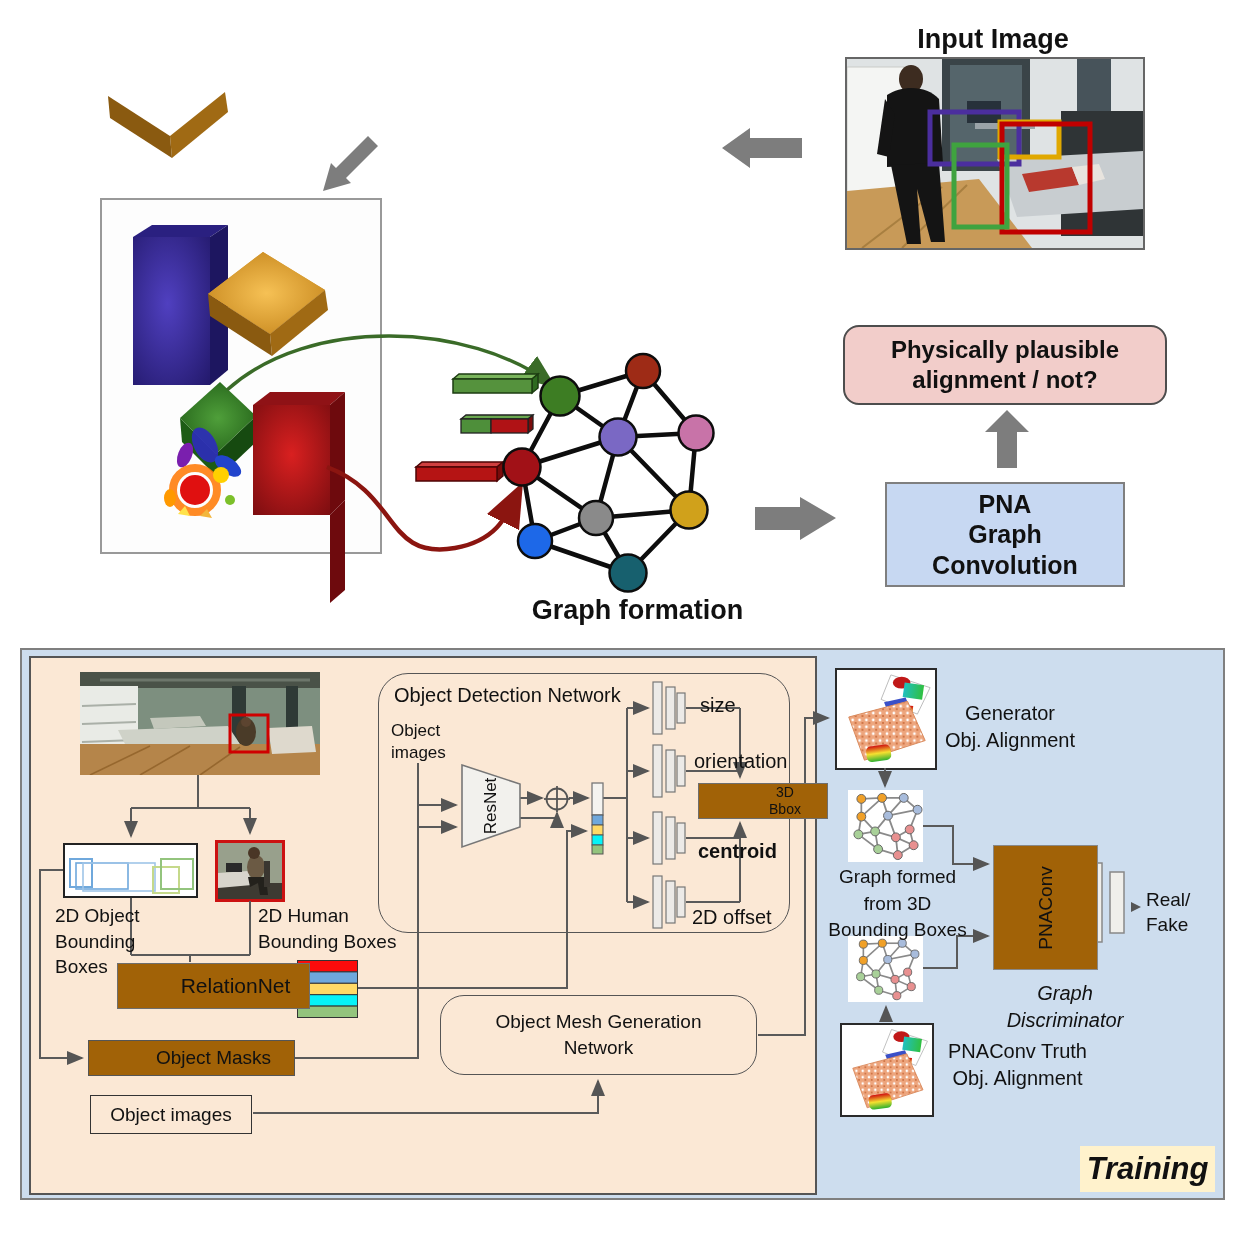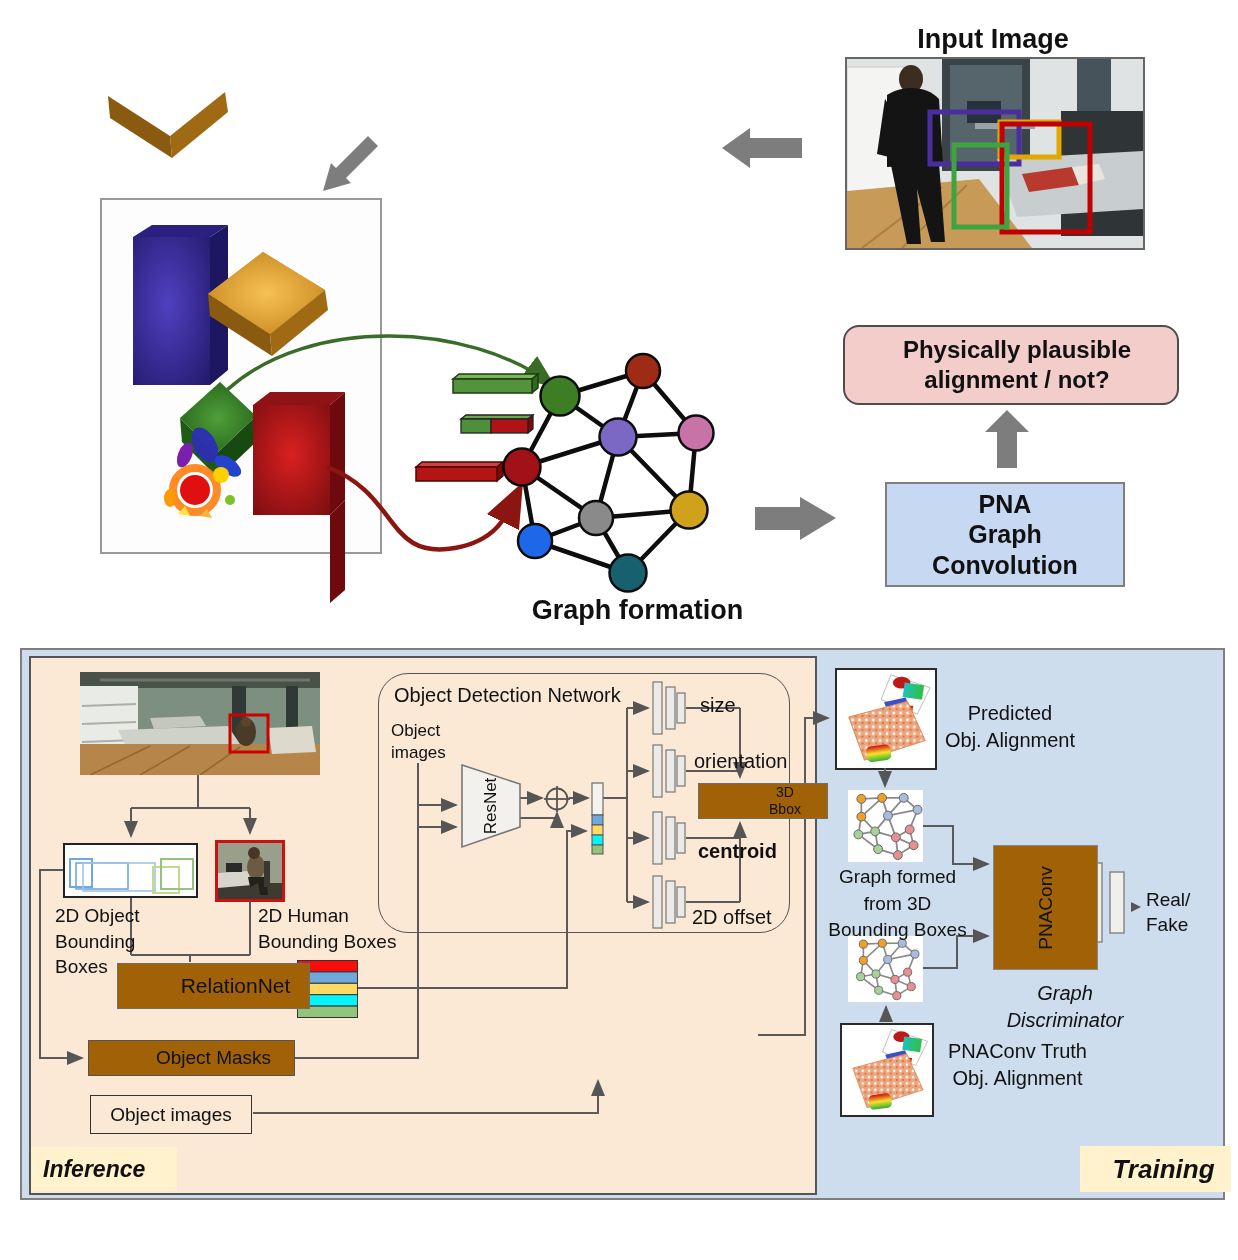--- a/index.html
+++ b/index.html
@@ -6,21 +6,21 @@
   #stage{position:relative;width:1238px;height:1260px;background:#ffffff;overflow:hidden;
          font-family:"Liberation Sans", sans-serif;color:#111;}
   .abs{position:absolute;}
   .ml{white-space:pre-line;}
   .c{text-align:center;}
   .z0{z-index:0}.z1{z-index:1}.z2{z-index:2}.z3{z-index:3}
   svg{display:block}
   .box-blue{background:#c7d8f2;border:2px solid #7f7f7f;display:flex;align-items:center;justify-content:center;
             font-weight:bold;text-align:center;line-height:1.22;}
   .box-pink{background:#f2cdca;border:2px solid #4d4d4d;border-radius:16px;display:flex;align-items:center;
-            justify-content:center;font-weight:bold;text-align:center;line-height:1.25;padding-left:12px;}
+            justify-content:center;font-weight:bold;text-align:center;line-height:1.25;}
   .gbox{background:#a16207;border:1.6px solid #6e6e6e;display:flex;align-items:center;justify-content:center;padding-left:44px;}
   .badge{background:#fff2cc;display:flex;align-items:center;font-style:italic;font-weight:bold;}
   .imgframe{background:#ffffff;border:2px solid #2a2a2a;}
   .rot{position:absolute;left:50%;top:50%;transform:translate(-50%,-50%) rotate(-90deg);white-space:nowrap;}
 </style>
 </head>
 <body>
 
 <div id="stage">
 
@@ -338,42 +338,44 @@
   </div>
 
   <div class="abs z3 gbox" style="left:88px;top:1040px;width:161px;height:34px;font-size:19px;border-color:#555;">
     <span>Object Masks</span>
   </div>
 
   <div class="abs z3" style="left:90px;top:1095px;width:160px;height:37px;border:1.8px solid #333;display:flex;align-items:center;justify-content:center;font-size:19px;">
     <span>Object images</span>
   </div>
 
-  <div class="abs z3 badge" style="left:31px;top:1147px;width:134px;height:44px;font-size:23px;padding-left:12px;">
-    <span>Inference</span>
-  </div>
 
   <div class="abs z1" style="left:378px;top:673px;width:410px;height:258px;border:1.6px solid #555;border-radius:30px;"></div>
   <div class="abs z3" style="left:394px;top:684px;font-size:20px;">Object Detection Network</div>
   <div class="abs z3 ml" style="left:391px;top:720px;font-size:17px;line-height:1.3;">Object
 images</div>
   <div class="abs z3" style="left:462px;top:765px;width:58px;height:82px;">
     <span class="rot" style="font-size:17px;">ResNet</span>
   </div>
 
   <div class="abs z3" style="left:700px;top:694px;font-size:20px;">size</div>
   <div class="abs z3" style="left:694px;top:750px;font-size:20px;">orientation</div>
   <div class="abs z3" style="left:698px;top:840px;font-size:20px;font-weight:bold;">centroid</div>
   <div class="abs z3" style="left:692px;top:906px;font-size:20px;">2D offset</div>
 
   <div class="abs z3 gbox ml c" style="left:698px;top:783px;width:84px;height:34px;font-size:14px;line-height:1.2;">
     <span class="ml">3D
 Bbox</span>
   </div>
 
+  <div class="abs z3 ml c" style="left:440px;top:995px;width:315px;height:78px;border:1.6px solid #555;border-radius:24px;
+              display:flex;align-items:center;justify-content:center;font-size:19px;line-height:1.35;">
+    <span class="ml">Object Mesh Generation
+Network</span>
+  </div>
 
   <div class="abs z1 imgframe" style="left:835px;top:668px;width:98px;height:98px;">
     <svg width="98" height="98" viewBox="0 0 100 100">
       <defs>
         <pattern id="spk1" width="7" height="7" patternUnits="userSpaceOnUse">
           <rect width="7" height="7" fill="#eda57d"></rect>
           <circle cx="2" cy="2" r="1.4" fill="#fff"></circle>
             <circle cx="5" cy="5" r="1.1" fill="#c96a3a"></circle>
         </pattern>
         <linearGradient id="jet1" x1="0" y1="0" x2="0" y2="1">
@@ -388,21 +390,21 @@
       </defs>
       <polygon points="55,5 95,18 82,45 45,30" fill="none" stroke="#bbb"></polygon>
       <ellipse cx="66" cy="13" rx="9" ry="6" fill="#c01818"></ellipse>
       <rect x="68" y="14" width="20" height="15" fill="url(#jet1b)" transform="rotate(8 78 21)"></rect>
       <polygon points="48,33 70,28 72,33 50,38" fill="#3a50c8"></polygon>
       <rect x="62" y="36" width="15" height="17" fill="url(#jet1)" transform="rotate(6 70 44)"></rect>
       <polygon points="12,48 72,32 90,72 28,92" fill="url(#spk1)" stroke="#d98a5d"></polygon>
       <rect x="30" y="77" width="25" height="16" rx="5" fill="url(#jet1)" transform="rotate(-8 42 85)"></rect>
     </svg>
   </div>
-  <div class="abs z3 ml c" style="left:925px;top:700px;width:170px;font-size:20px;line-height:1.35;">Predicted
+  <div class="abs z3 ml c" style="left:925px;top:700px;width:170px;font-size:20px;line-height:1.35;">Generator
 Obj. Alignment</div>
 
   <div class="abs z1" style="left:848px;top:790px;width:75px;height:72px;background:#fff;">
     <svg width="75" height="72" viewBox="0 0 75 73">
       <g stroke="#8a8a8a" stroke-width="1.8">
         <line x1="13" y1="9" x2="34" y2="8"></line>
           <line x1="34" y1="8" x2="56" y2="8"></line>
           <line x1="56" y1="8" x2="70" y2="20"></line>
         <line x1="13" y1="9" x2="13" y2="27"></line>
           <line x1="34" y1="8" x2="13" y2="27"></line>
@@ -524,17 +526,17 @@
   <div class="abs z3 gbox" style="left:993px;top:845px;width:59px;height:123px;border-color:#888;">
     <span class="rot" style="font-size:19px;">PNAConv</span>
   </div>
 
   <div class="abs z3 ml" style="left:1146px;top:888px;font-size:19px;line-height:1.3;">Real/
 Fake</div>
 
   <div class="abs z3 ml c" style="left:990px;top:980px;width:150px;font-size:20px;font-style:italic;line-height:1.35;">Graph
 Discriminator</div>
 
-  <div class="abs z3 badge" style="left:1080px;top:1146px;width:135px;height:46px;font-size:26px;justify-content:center;padding-left:16px;">
+  <div class="abs z3 badge" style="left:1080px;top:1146px;width:135px;height:46px;font-size:31px;justify-content:center;">
     <span>Training</span>
   </div>
 
 </div>
 
 </body></html>

